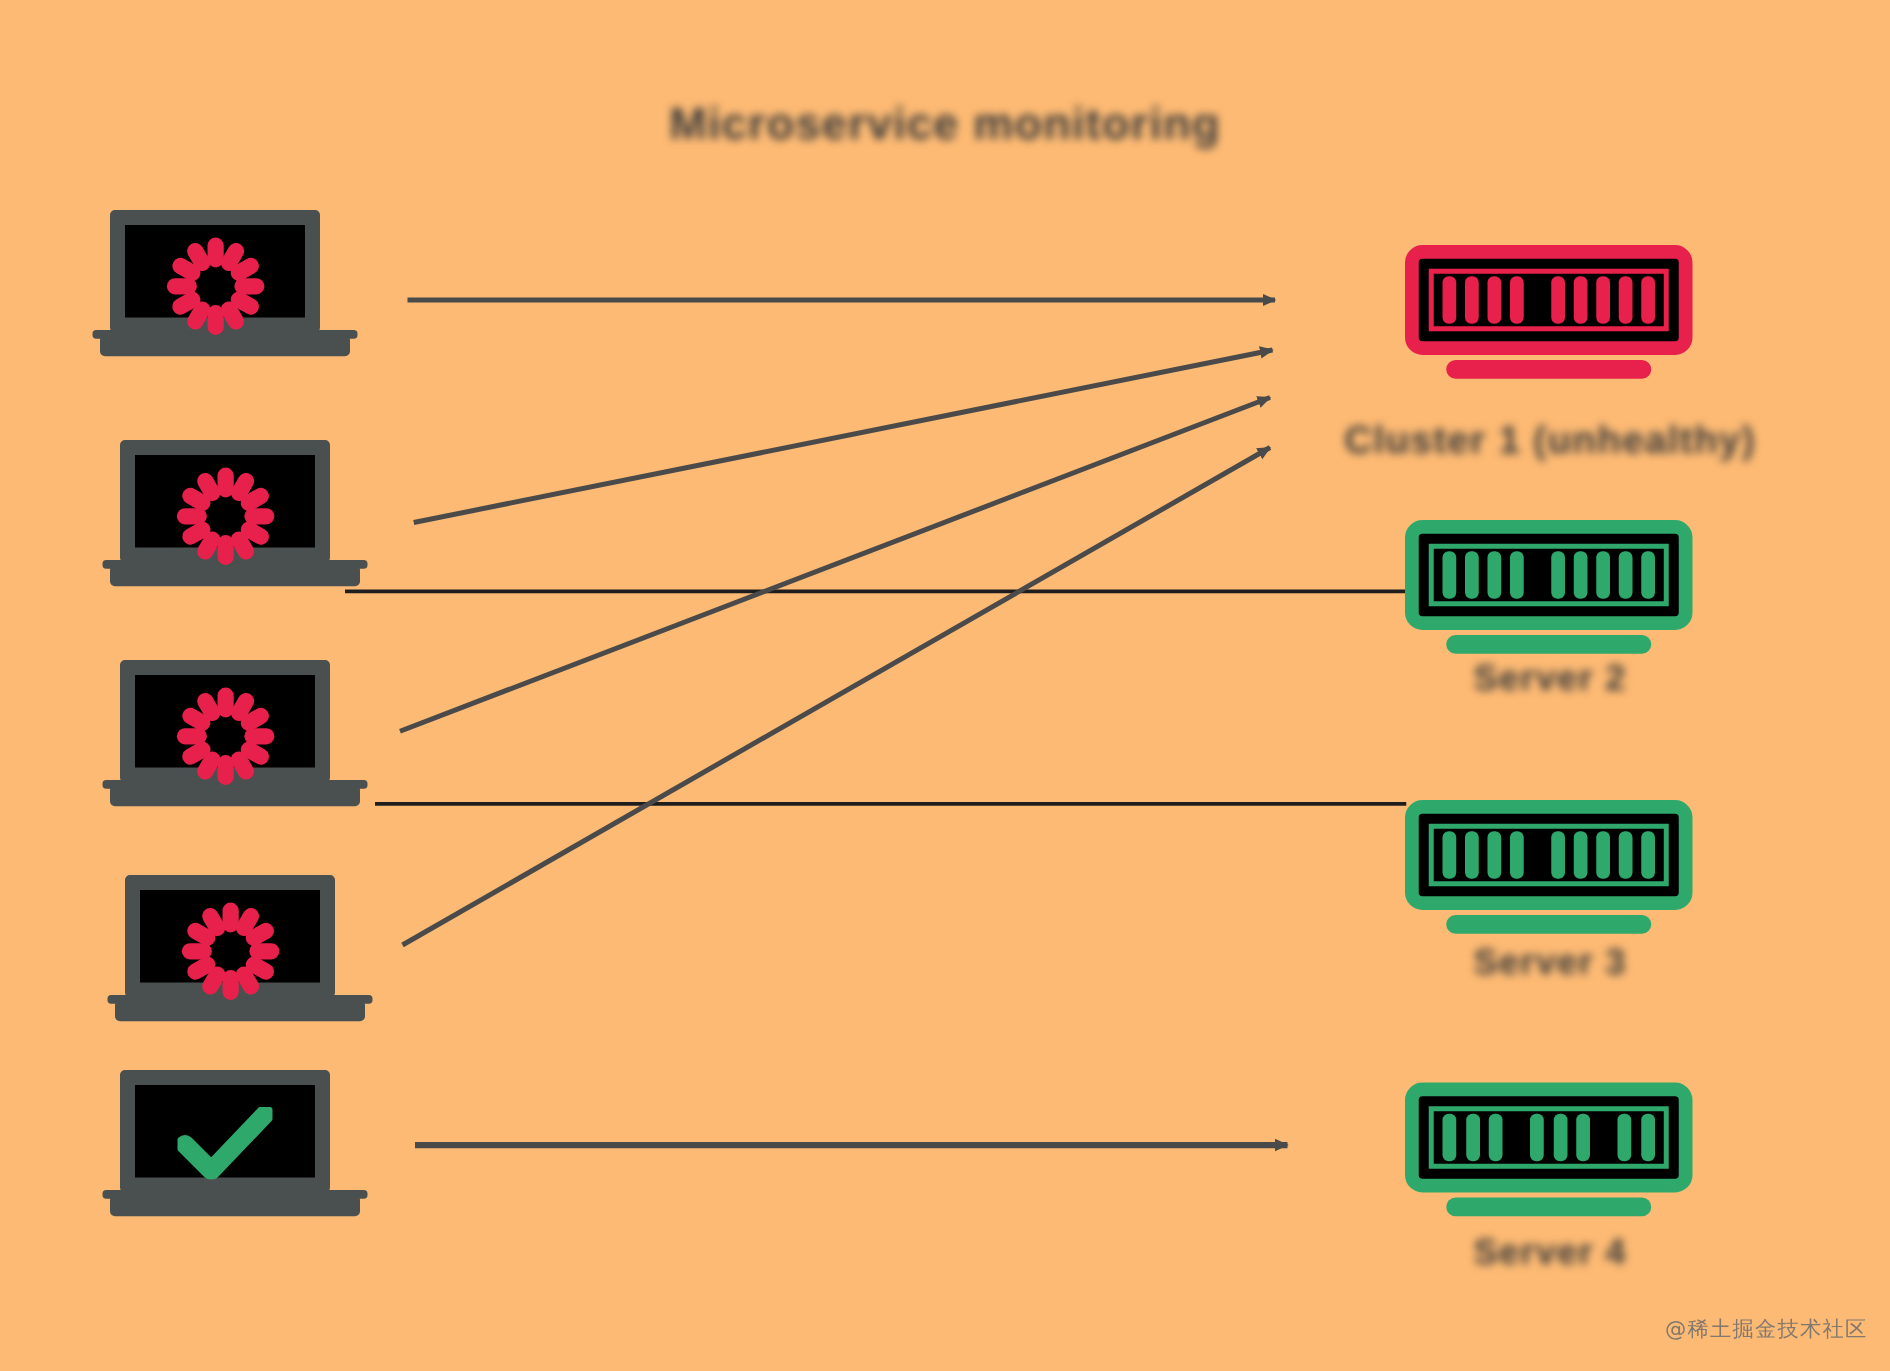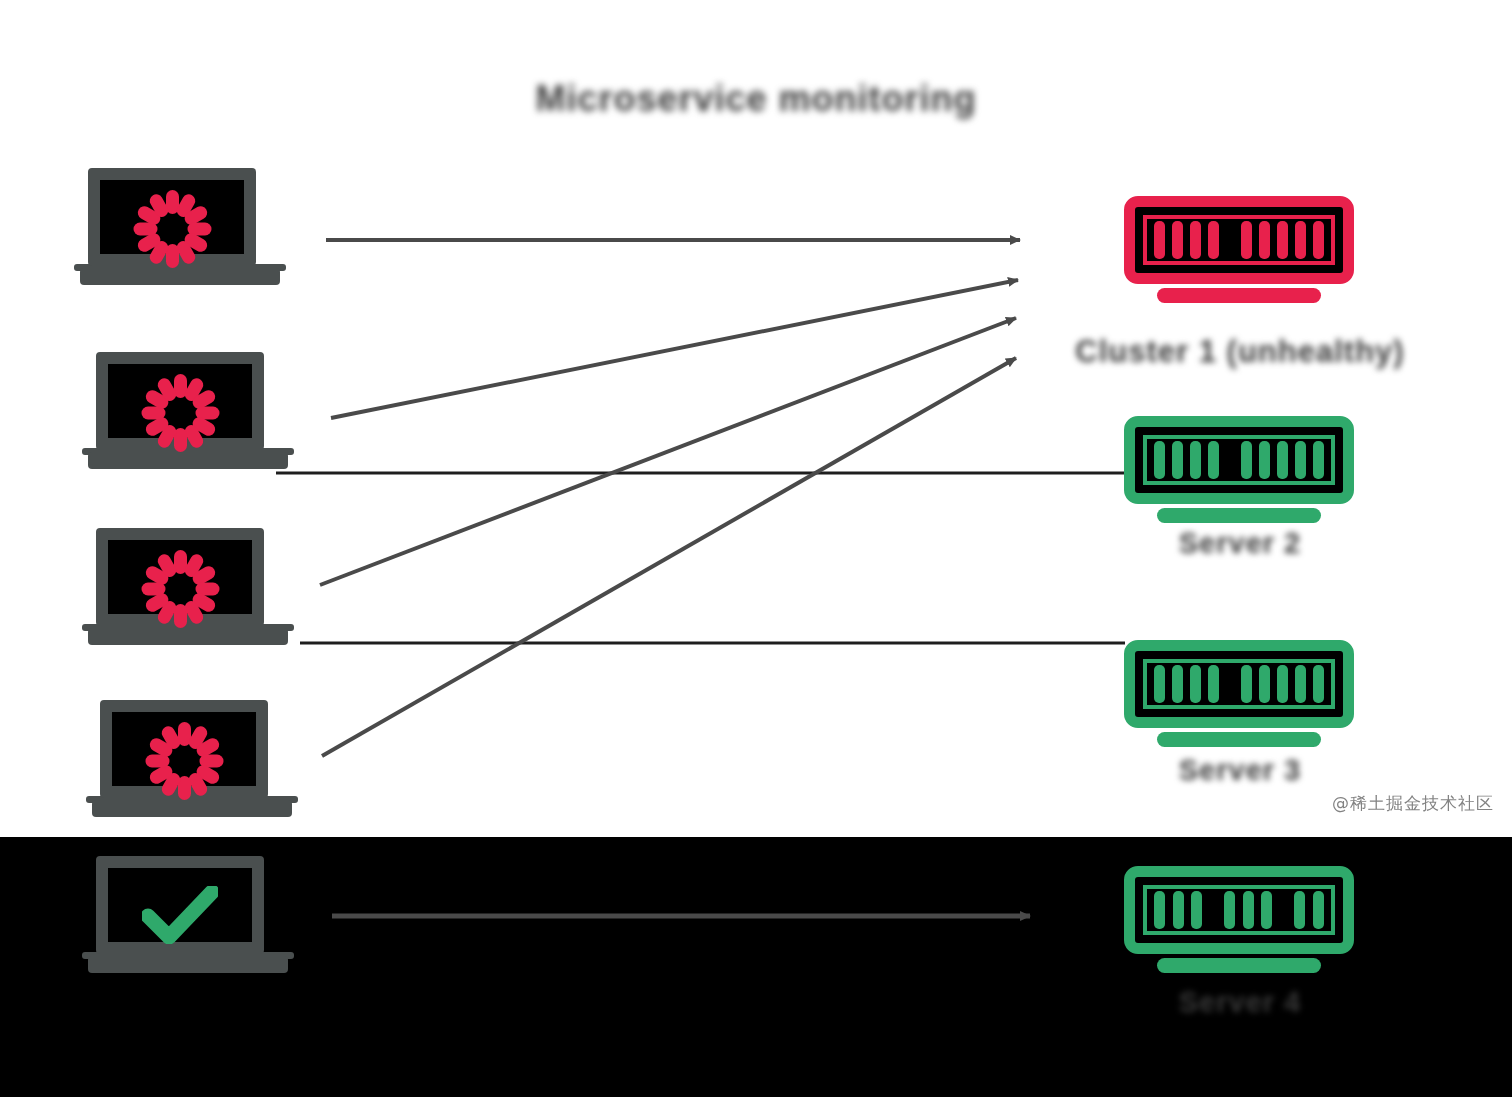--- a/index.html
+++ b/index.html
@@ -1,18 +1,18 @@
 <!DOCTYPE html>
 <html><head>
 <meta charset="utf-8">
 <style>
   html,body{margin:0;padding:0;background:#000;}
   body{width:1512px;height:1097px;overflow:hidden;
        font-family:"Liberation Sans","DejaVu Sans",sans-serif;}
-  #stage{position:relative;width:1512px;height:837px;background:#ffffff;}
+  #stage{position:relative;width:1512px;height:1097px;background:#fdba74;}
 
   
   .blur-text{
     position:absolute;
     color:#3a3a3a;
     font-weight:bold;
     letter-spacing:1px;
     white-space:nowrap;
     filter:blur(3.2px);
     -webkit-filter:blur(3.2px);

